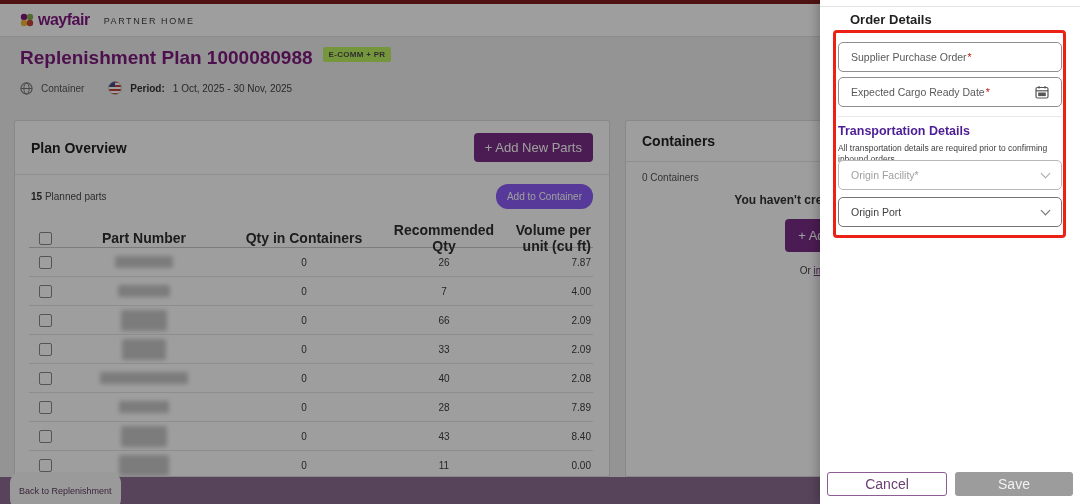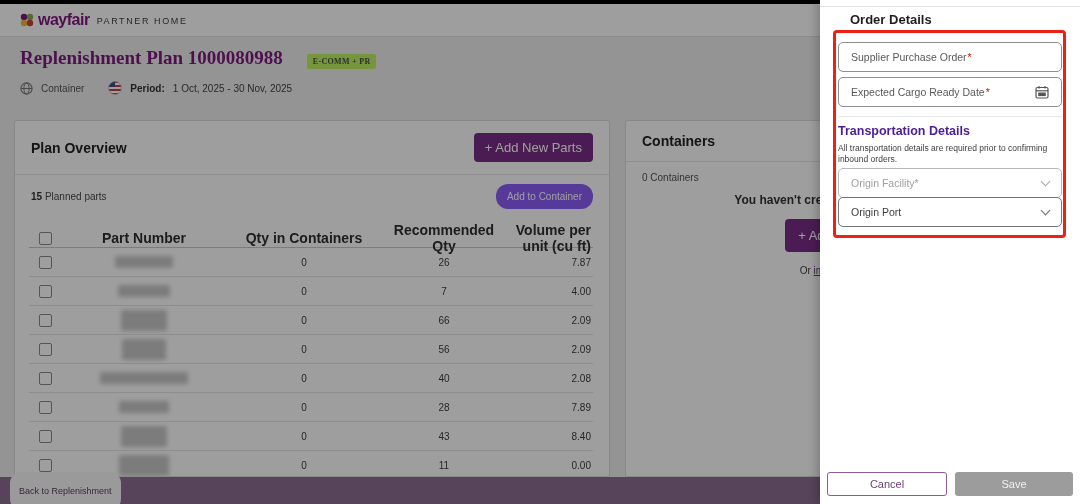--- a/index.html
+++ b/index.html
@@ -1,27 +1,27 @@
 <!DOCTYPE html>
 <html><head>
 <meta charset="utf-8">
 <style>
   * { box-sizing: border-box; margin: 0; padding: 0; }
   html,body { width:1080px; height:504px; overflow:hidden; }
   body { font-family:"Liberation Sans", sans-serif; background:#efefef; position:relative; }
 
   
   .topbar{position:absolute;left:0;top:0;width:1080px;height:37px;background:#fff;
-    border-top:4px solid #000000;border-bottom:1px solid #e3e3e3;display:flex;align-items:center;padding-left:20px;}
+    border-top:4px solid #7f1d1d;border-bottom:1px solid #e3e3e3;display:flex;align-items:center;padding-left:20px;}
   .brandmark{width:14px;height:14px;margin-right:4px;}
   .brand{font-size:16px;font-weight:bold;color:#7f187f;letter-spacing:-0.5px;}
-  .brand-suffix{font-size:9px;letter-spacing:1.6px;color:#3f3f3f;margin-left:7px;margin-top:2px;}
+  .brand-suffix{font-size:9px;letter-spacing:1.6px;color:#3f3f3f;margin-left:14px;margin-top:2px;}
 
   .pagehead{position:absolute;left:0;top:37px;width:1080px;height:83px;padding:10px 20px;}
-  .title-row{display:flex;align-items:flex-end;gap:24px;font-family:Liberation Serif, serif;}
+  .title-row{display:flex;align-items:flex-start;gap:10px;}
   .page-title{font-size:19px;font-weight:bold;color:#7c1a7d;}
   .badge{background:#bef264;color:#4c4c4c;font-size:8px;font-weight:bold;padding:3px 6px;border-radius:2px;letter-spacing:0.3px;}
   .meta-row{display:flex;align-items:center;gap:8px;margin-top:12px;font-size:10px;color:#555;}
   .meta-row .sep{width:8px;}
   .period-label{font-weight:bold;color:#333;}
   .period-value{color:#444;}
 
   .card{background:#fff;border:1px solid #dcdcdc;border-radius:2px;position:absolute;overflow:hidden;}
   .card-plan{left:14px;top:120px;width:596px;height:357px;}
   .card-containers{left:625px;top:120px;width:440px;height:357px;}
@@ -74,26 +74,26 @@
     display:flex;align-items:center;padding:0 12px;font-size:10.5px;color:#595959;cursor:text;}
   .fbox .star{color:#c8170d;margin-left:1px;}
   #field-po{top:42px;}
   #field-date{top:77px;}
   .cal{margin-left:auto;}
   .sec-divider{position:absolute;left:18px;width:224px;top:116px;border-top:1px solid #e8e8e8;}
   .sec-title{position:absolute;left:18px;top:124px;font-size:12.5px;font-weight:bold;color:#4c1d95;}
   .sec-note{position:absolute;left:18px;top:143px;width:228px;font-size:8.5px;color:#3c3c3c;line-height:1.25;}
   .sbox{position:absolute;left:18px;width:224px;height:30px;border-radius:5px;background:#fff;
     display:flex;align-items:center;justify-content:space-between;padding:0 12px;font-size:10.5px;cursor:pointer;}
-  #select-facility{top:168px;border:1px solid #b8b8b8;color:#9f9f9f;}
+  #select-facility{top:160px;border:1px solid #b8b8b8;color:#9f9f9f;}
   #select-port{top:197px;border:1px solid #757575;color:#3f3f3f;}
   .chev{width:7px;height:7px;border-right:1.6px solid #6b6b6b;border-bottom:1.6px solid #6b6b6b;transform:rotate(45deg);margin-top:-4px;}
   #select-facility .chev{border-color:#a8a8a8;}
   .red-rect{position:absolute;left:13px;top:30px;width:233px;height:208px;border:3px solid #ea2114;border-radius:4px;z-index:20;pointer-events:none;}
-  .drawer-btn{position:absolute;top:472px;height:24px;font-size:11px;border-radius:3px;cursor:pointer;}
+  .drawer-btn{position:absolute;top:472px;height:24px;font-size:14px;border-radius:3px;cursor:pointer;}
   .btn-cancel{left:7px;width:120px;background:#fff;border:1px solid #8a5c92;color:#6b4173;}
   .btn-save{left:135px;width:118px;background:#9c9c9c;border:none;color:#f2f2f2;}
 </style>
 </head>
 <body>
 
 <div class="topbar">
   <svg class="brandmark" viewBox="0 0 14 14">
     <circle cx="4" cy="4" r="3.2" fill="#7f187f"></circle>
     <circle cx="10" cy="4" r="3.2" fill="#88b04b"></circle>
@@ -183,21 +183,21 @@
     <div class="col-rec">66</div>
     <div class="col-vol">2.09</div>
   </div>
 
   <div class="tr">
     <div class="cb"></div>
     <div class="col-part">
             <div class="blur"></div>
           </div>
     <div class="col-qty">0</div>
-    <div class="col-rec">56</div>
+    <div class="col-rec">33</div>
     <div class="col-vol">2.09</div>
   </div>
 
   <div class="tr">
     <div class="cb"></div>
     <div class="col-part">
             <div class="blur"></div>
           </div>
     <div class="col-qty">0</div>
     <div class="col-rec">40</div>

